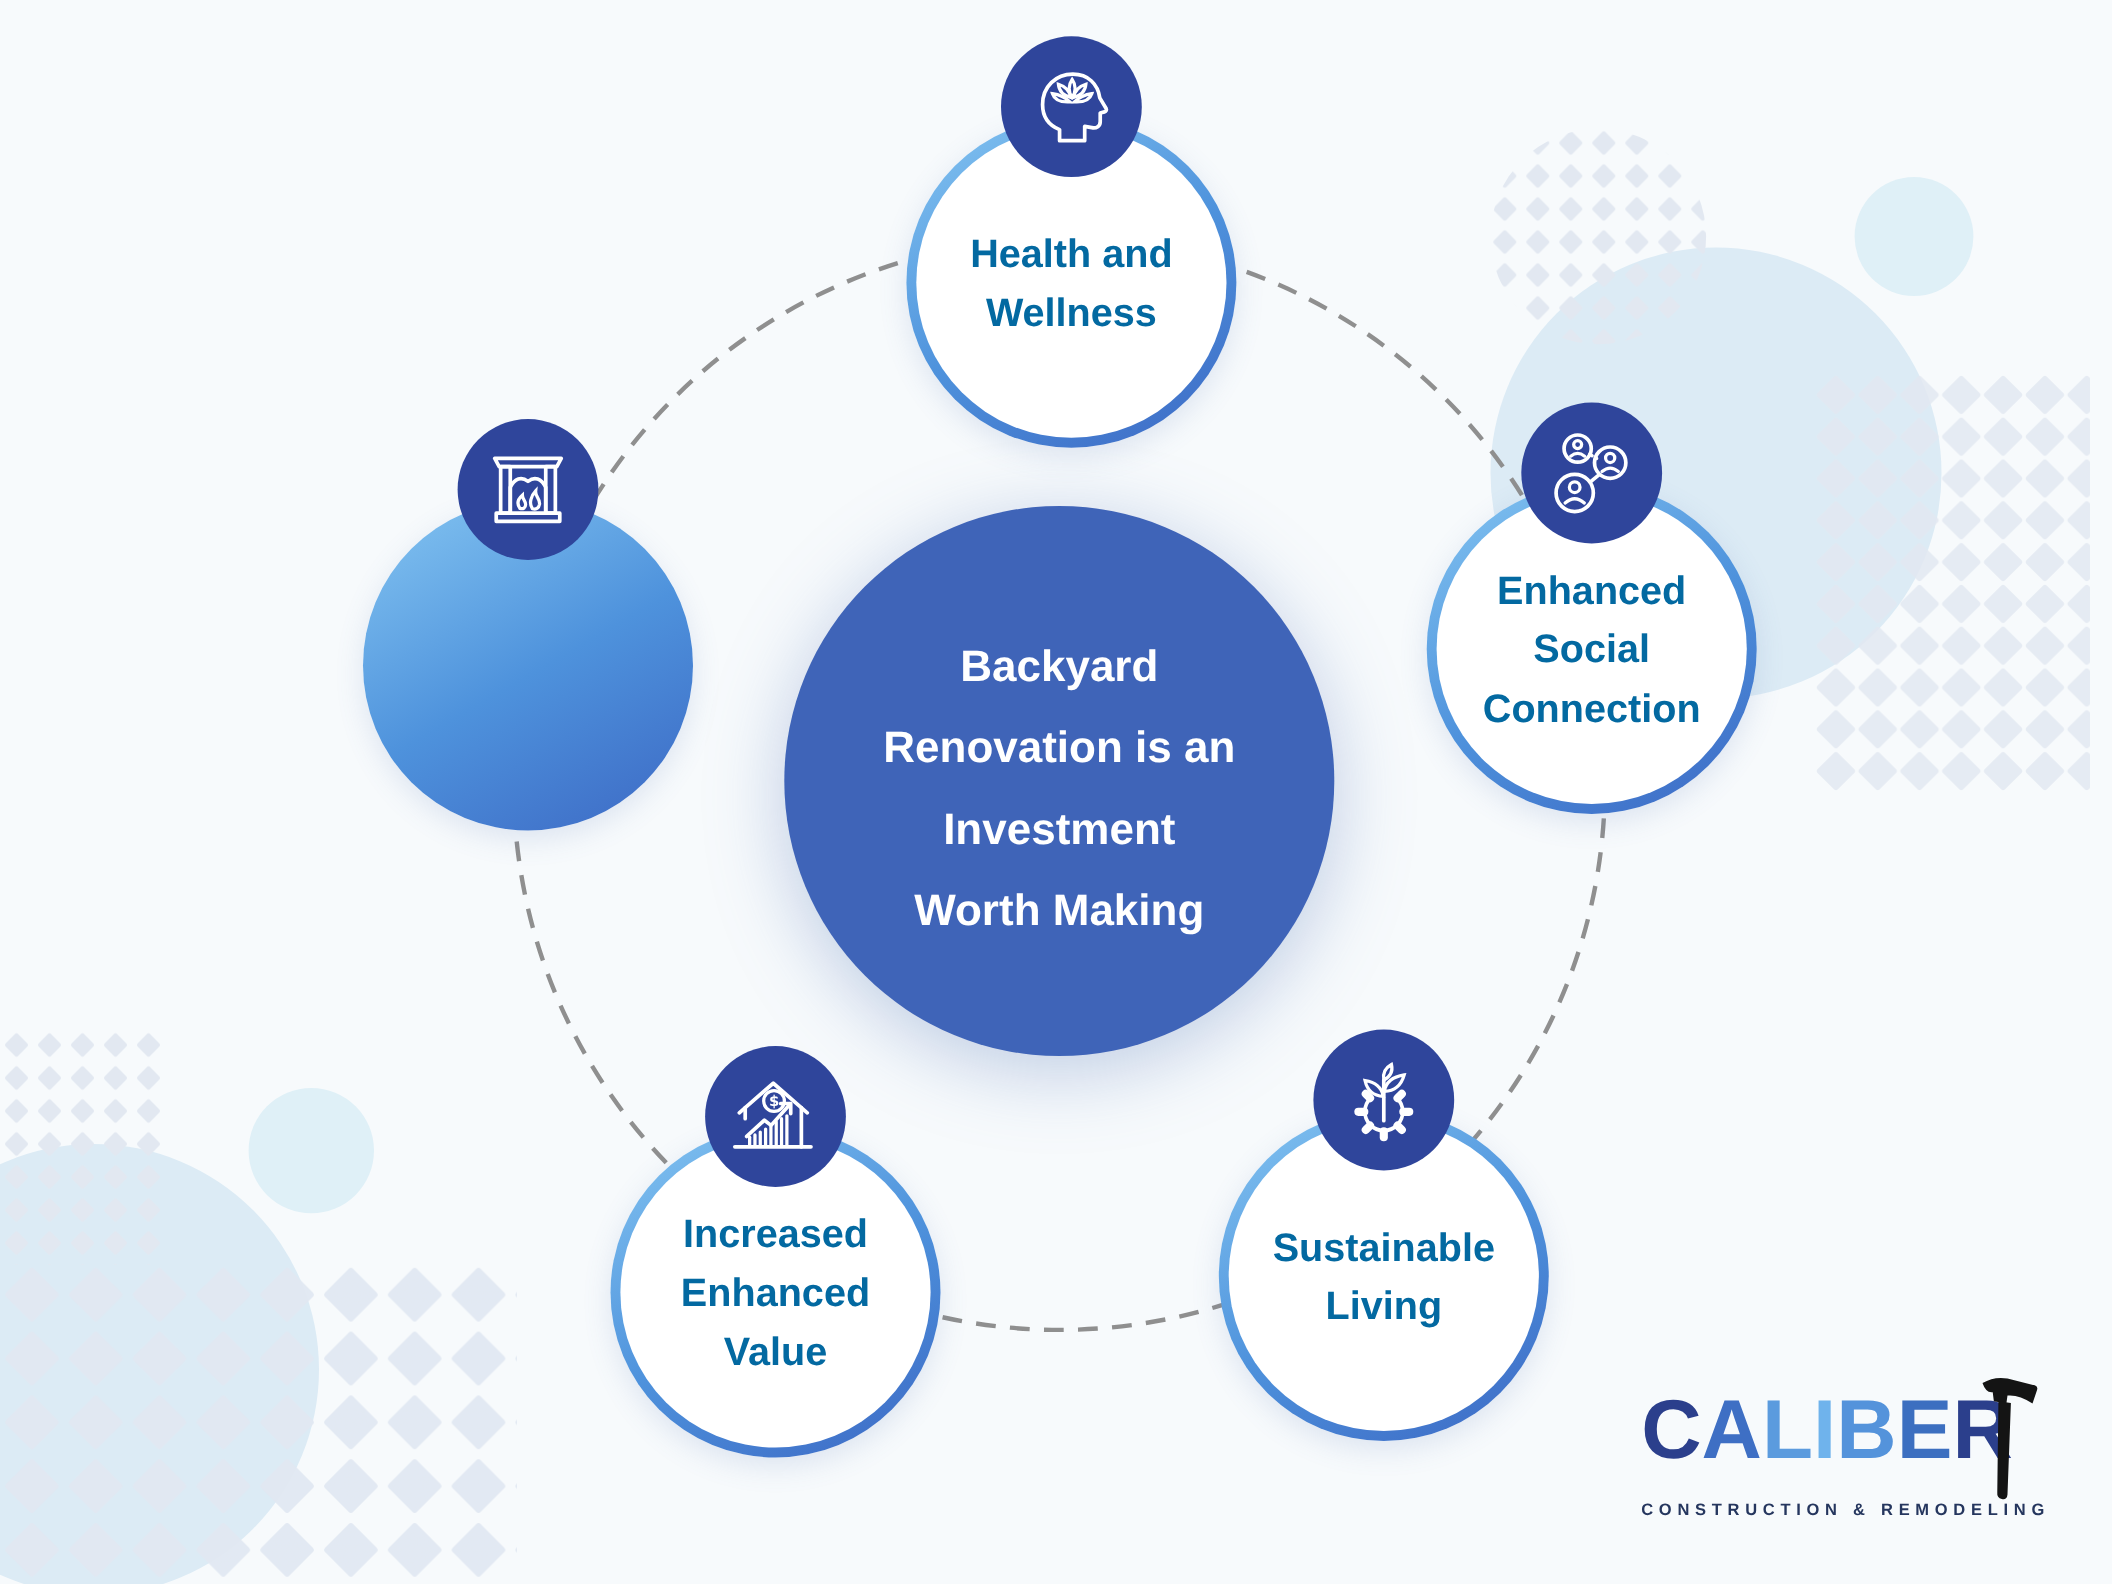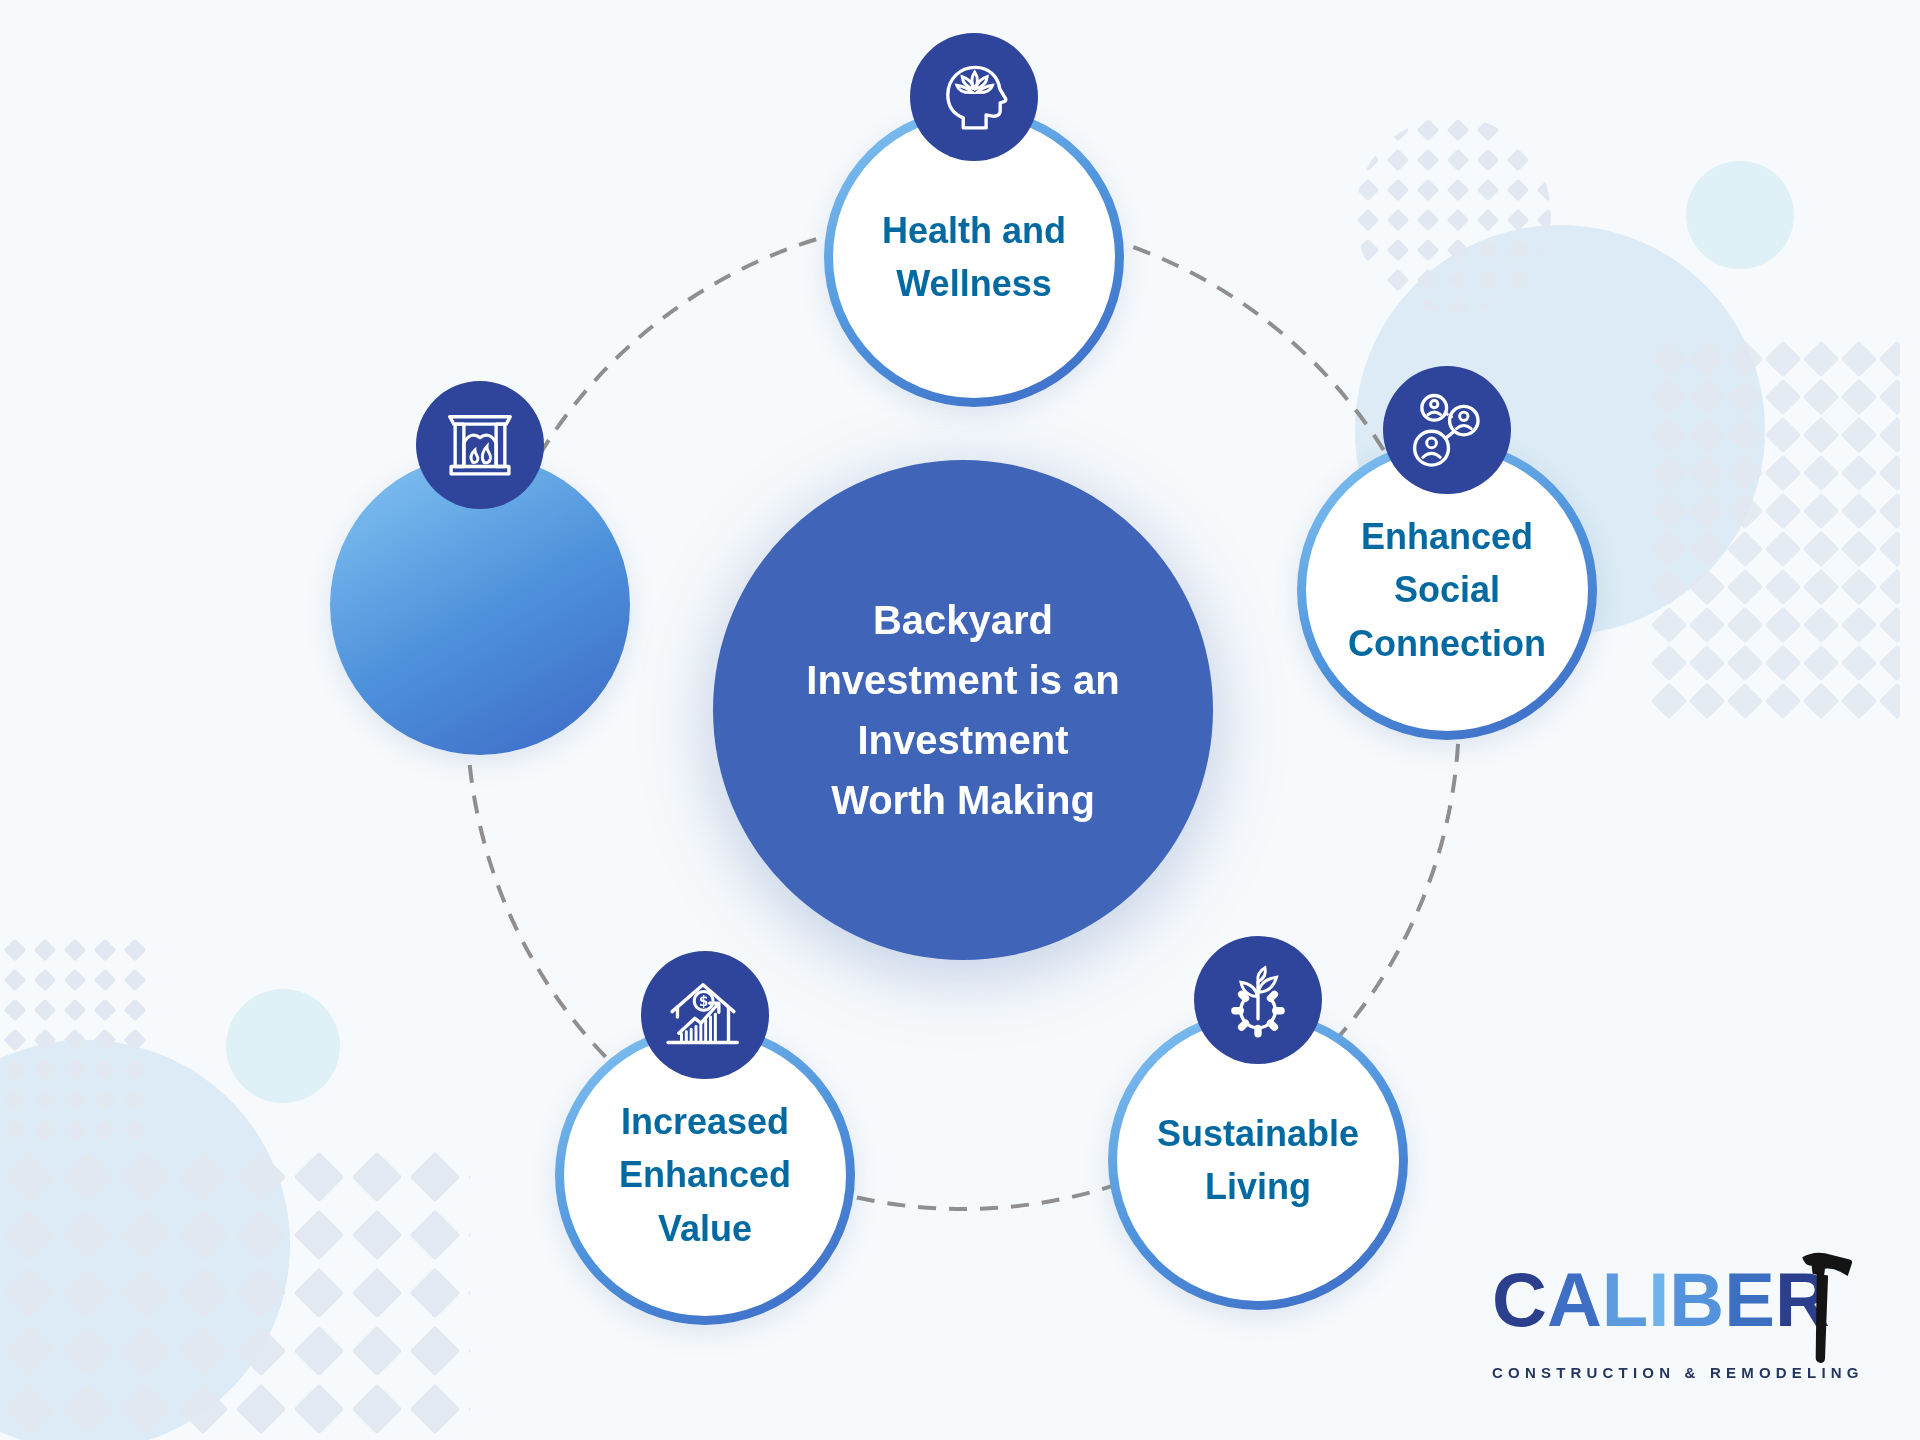--- a/index.html
+++ b/index.html
@@ -15,21 +15,21 @@
   .decor-svg{position:absolute;z-index:1;}
 
   
   .ring-svg{position:absolute;left:463px;top:213px;width:1000px;height:1000px;z-index:2;}
 
   
   .central{position:absolute;left:713px;top:460px;width:500px;height:500px;border-radius:50%;
     background:#3F64B8;z-index:3;display:flex;align-items:center;justify-content:center;
     box-shadow:0 14px 70px rgba(96,128,188,.38);}
   .central-text{color:#ffffff;font-weight:700;font-size:40px;line-height:1.5;text-align:center;}
-  .central-text span{display:block;}
+  .central-text span{display:block;margin-top:14px;}
 
   
   .node{position:absolute;width:300px;height:300px;border-radius:50%;z-index:4;
     background:linear-gradient(150deg,#85C6F2 0%,#4E92DC 52%,#3C68C4 100%);
     box-shadow:0 8px 26px rgba(90,120,180,.16);}
   .node-inner{position:absolute;inset:9px;border-radius:50%;background:#ffffff;
     display:flex;align-items:center;justify-content:center;}
   .node-label{font-weight:700;font-size:36px;line-height:1.48;color:#0369a1;text-align:center;}
   .node-label span{display:block;}
   .badge{position:absolute;left:50%;top:-74px;transform:translateX(-50%);width:128px;height:128px;
@@ -100,21 +100,21 @@
     <rect width="470" height="292" fill="url(#dia-l1)" opacity="0.95"></rect>
   </svg>
 
   <svg class="ring-svg" viewBox="0 0 1000 1000">
     <circle cx="500" cy="500" r="496" fill="none" stroke="#8F8F8F" stroke-width="4" stroke-dasharray="18 13"></circle>
   </svg>
 
   <div class="central">
     <div class="central-text">
       <span>Backyard</span>
-      <span>Investment is an</span>
+      <span>Renovation is an</span>
       <span>Investment</span>
       <span>Worth Making</span>
     </div>
   </div>
 
   <div class="node n-health">
     <div class="node-inner">
       <div class="node-label">
         <span>Health and</span>
         <span>Wellness</span>

